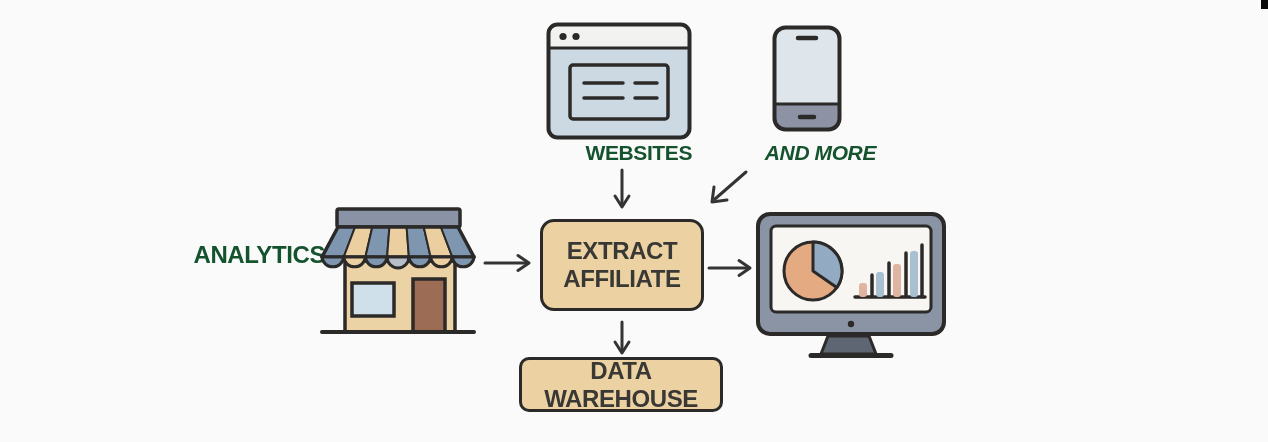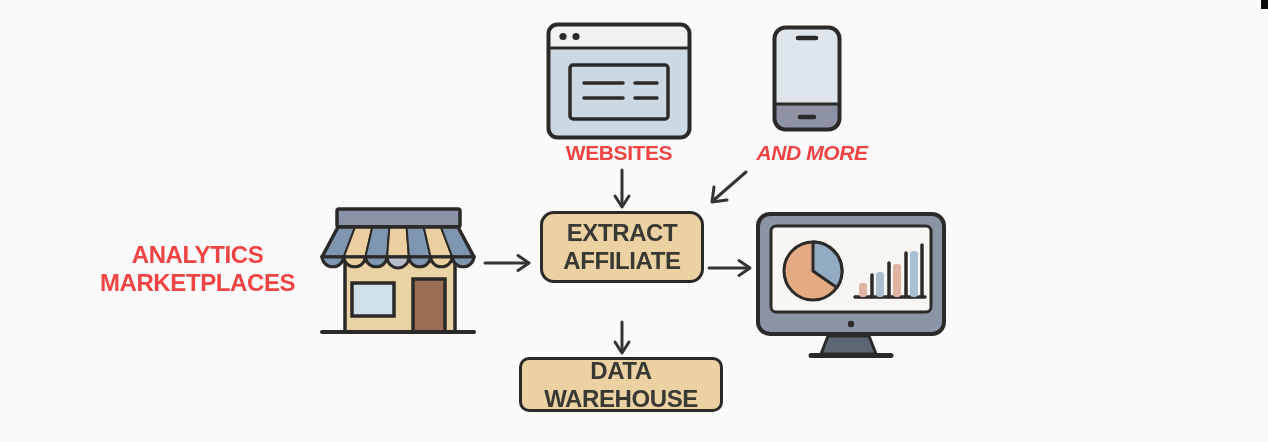--- a/index.html
+++ b/index.html
@@ -2,22 +2,22 @@
 <html><head>
 <meta charset="utf-8">
 <style>
   html,body{margin:0;padding:0;background:#e9e9e9;}
   .stage{
     position:relative;width:1268px;height:442px;background:#fafafa;
     overflow:hidden;font-family:"Liberation Sans",sans-serif;
   }
   .abs{position:absolute;}
   .label{
-    color:#ef4444;font-weight:700;letter-spacing:-0.4px;
-    text-align:center;line-height:1.17;white-space:nowrap;
+    color:#14532d;font-weight:700;letter-spacing:-0.4px;
+    text-align:right;line-height:1.17;white-space:nowrap;
   }
   .label span{display:block;}
   .lbl-21{font-size:21px;}
   .lbl-23{font-size:23px;}
   .lbl-24{font-size:24px;}
   .box{
     box-sizing:border-box;background:#ecd2a2;border:3.5px solid #2b2a28;
     display:flex;align-items:center;justify-content:center;
     color:#3a3835;font-weight:700;letter-spacing:-0.4px;text-align:center;
   }
@@ -29,21 +29,20 @@
 </style>
 </head>
 <body>
 
 <div class="stage">
 
   <div class="abs corner-mark" style="left:1261px;top:0;width:7px;height:9px;"></div>
 
   <div class="abs label lbl-24" style="left:70px;top:241px;width:255px;">
     <span>ANALYTICS</span>
-    <span>MARKETPLACES</span>
   </div>
 
   <div class="abs" style="left:318px;top:206px;">
     <svg width="160" height="130" viewBox="0 0 160 130">
       <rect x="27" y="55" width="110" height="71" fill="#ecd3a6" stroke="#2b2a28" stroke-width="3.5"></rect>
       <rect x="34" y="77" width="42" height="33" fill="#cfe0ea" stroke="#2b2a28" stroke-width="3.5"></rect>
       <rect x="95" y="73" width="32" height="53" fill="#9c6c55" stroke="#2b2a28" stroke-width="3.5"></rect>
       <line x1="4" y1="126" x2="156" y2="126" stroke="#2b2a28" stroke-width="4" stroke-linecap="round"></line>
       <rect x="19" y="3" width="123" height="18" rx="2" fill="#8a92a6" stroke="#2b2a28" stroke-width="3.5"></rect>
 
@@ -115,21 +114,21 @@
     <span>AND MORE</span>
   </div>
 
   <div class="abs" style="left:702px;top:168px;">
     <svg width="48" height="42" viewBox="0 0 48 42">
       <line class="arrow" x1="44" y1="4" x2="13" y2="31"></line>
       <polyline class="arrow" points="12,19 10,34 25,32"></polyline>
     </svg>
   </div>
 
-  <div class="abs box etl-box" style="left:540px;top:211px;width:164px;height:72px;">
+  <div class="abs box etl-box" style="left:540px;top:219px;width:164px;height:92px;">
     <div>
       <span style="display:block;">EXTRACT</span>
       <span style="display:block;">AFFILIATE</span>
     </div>
   </div>
 
   <div class="abs" style="left:706px;top:256px;">
     <svg width="52" height="24" viewBox="0 0 52 24">
       <line class="arrow" x1="3" y1="12" x2="41" y2="12"></line>
       <polyline class="arrow" points="33,4.5 44,12 33,19.5"></polyline>

